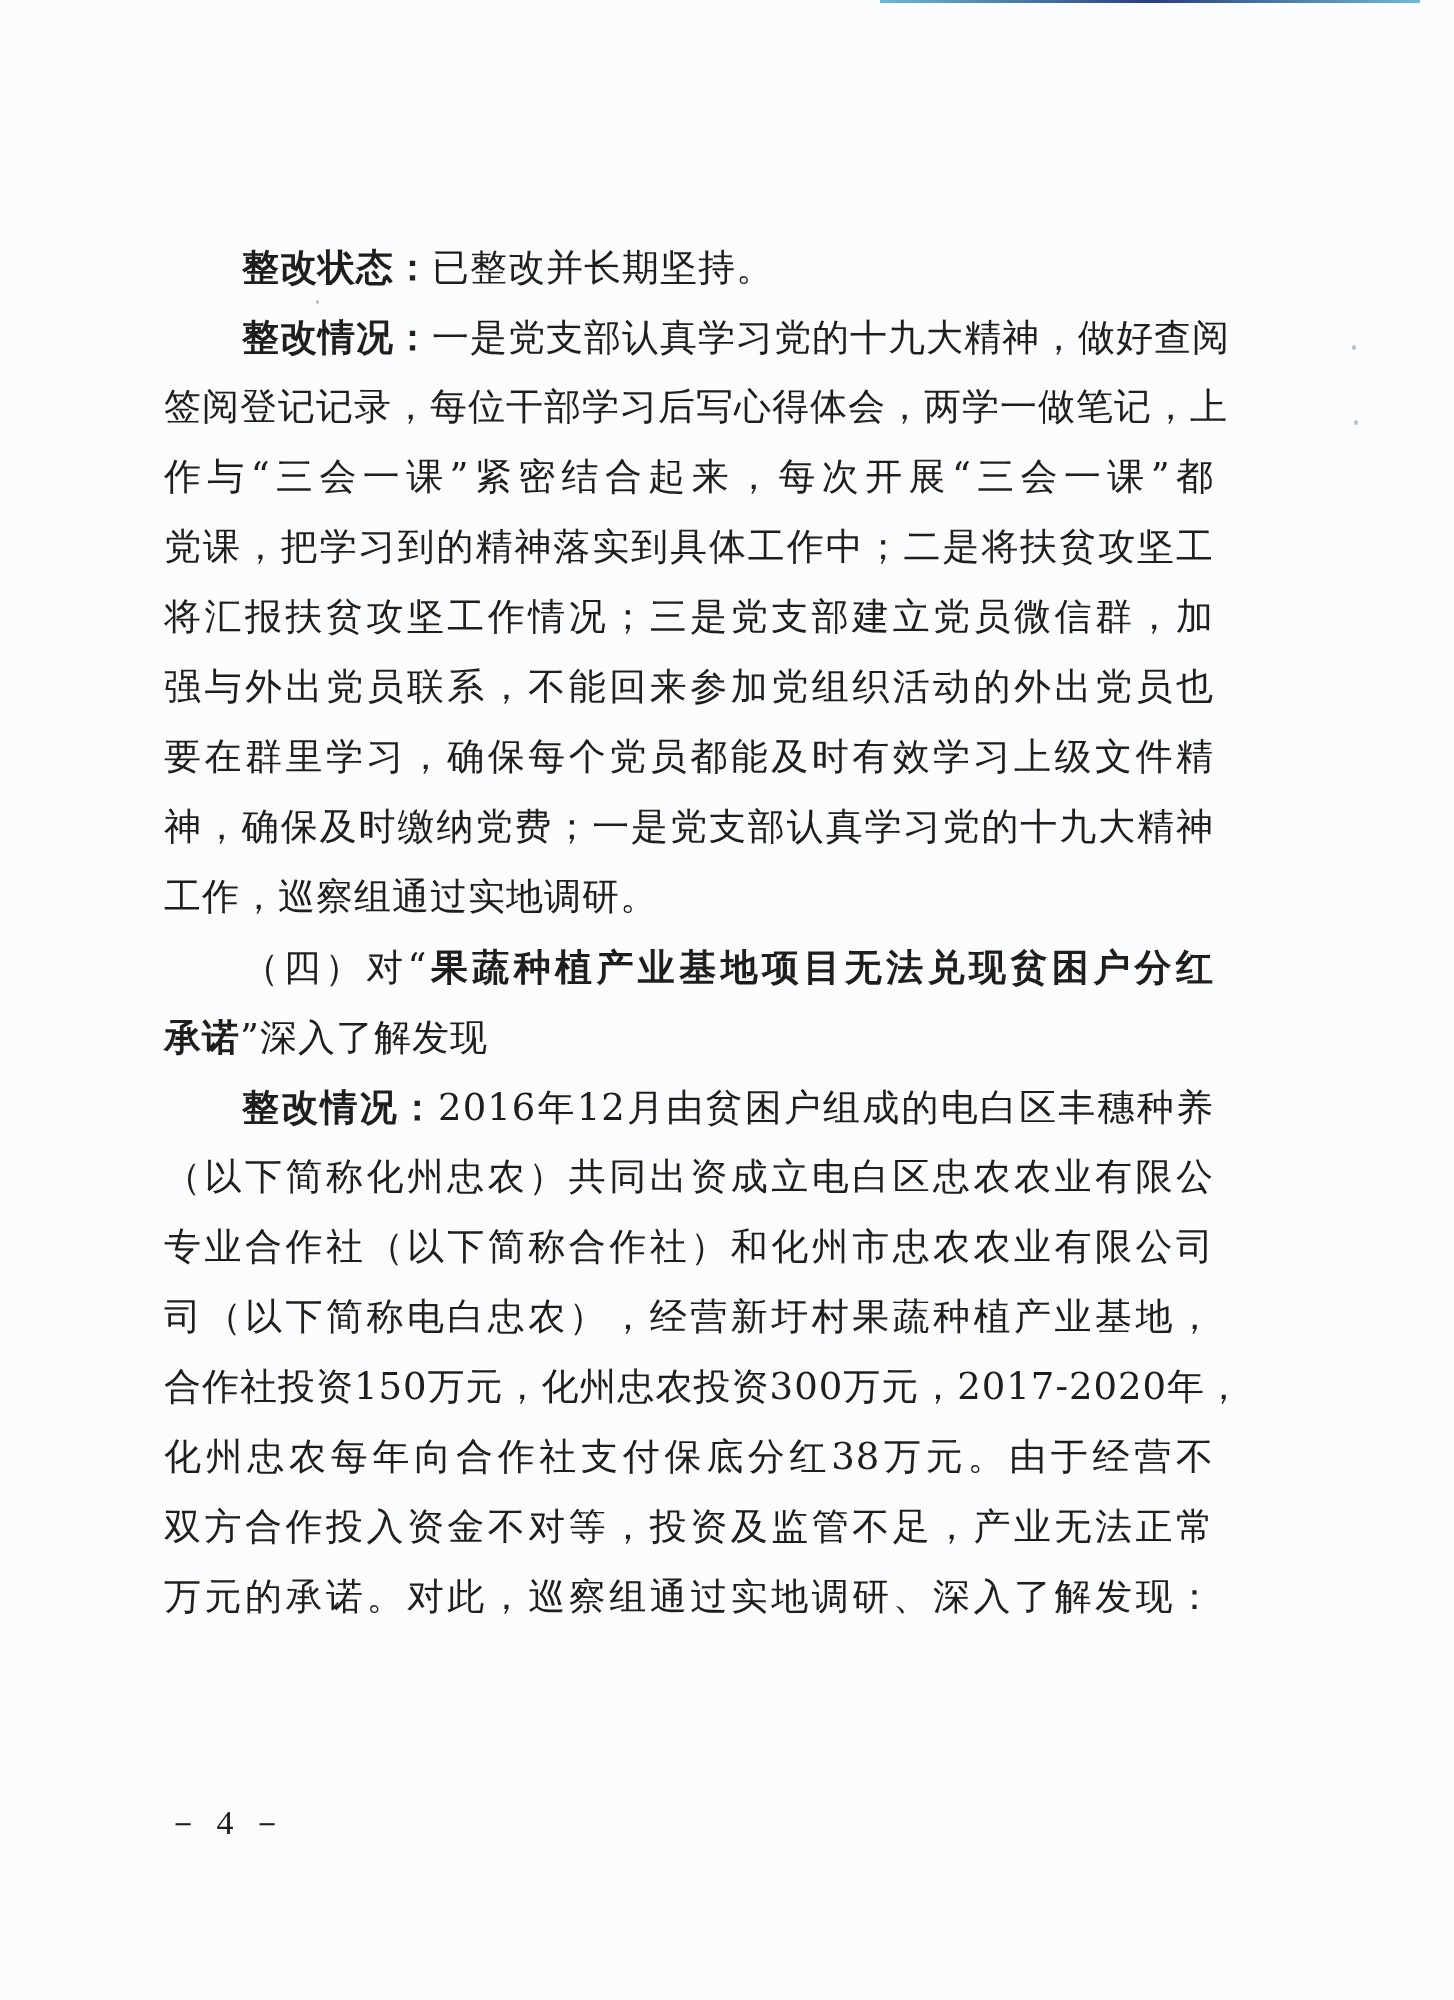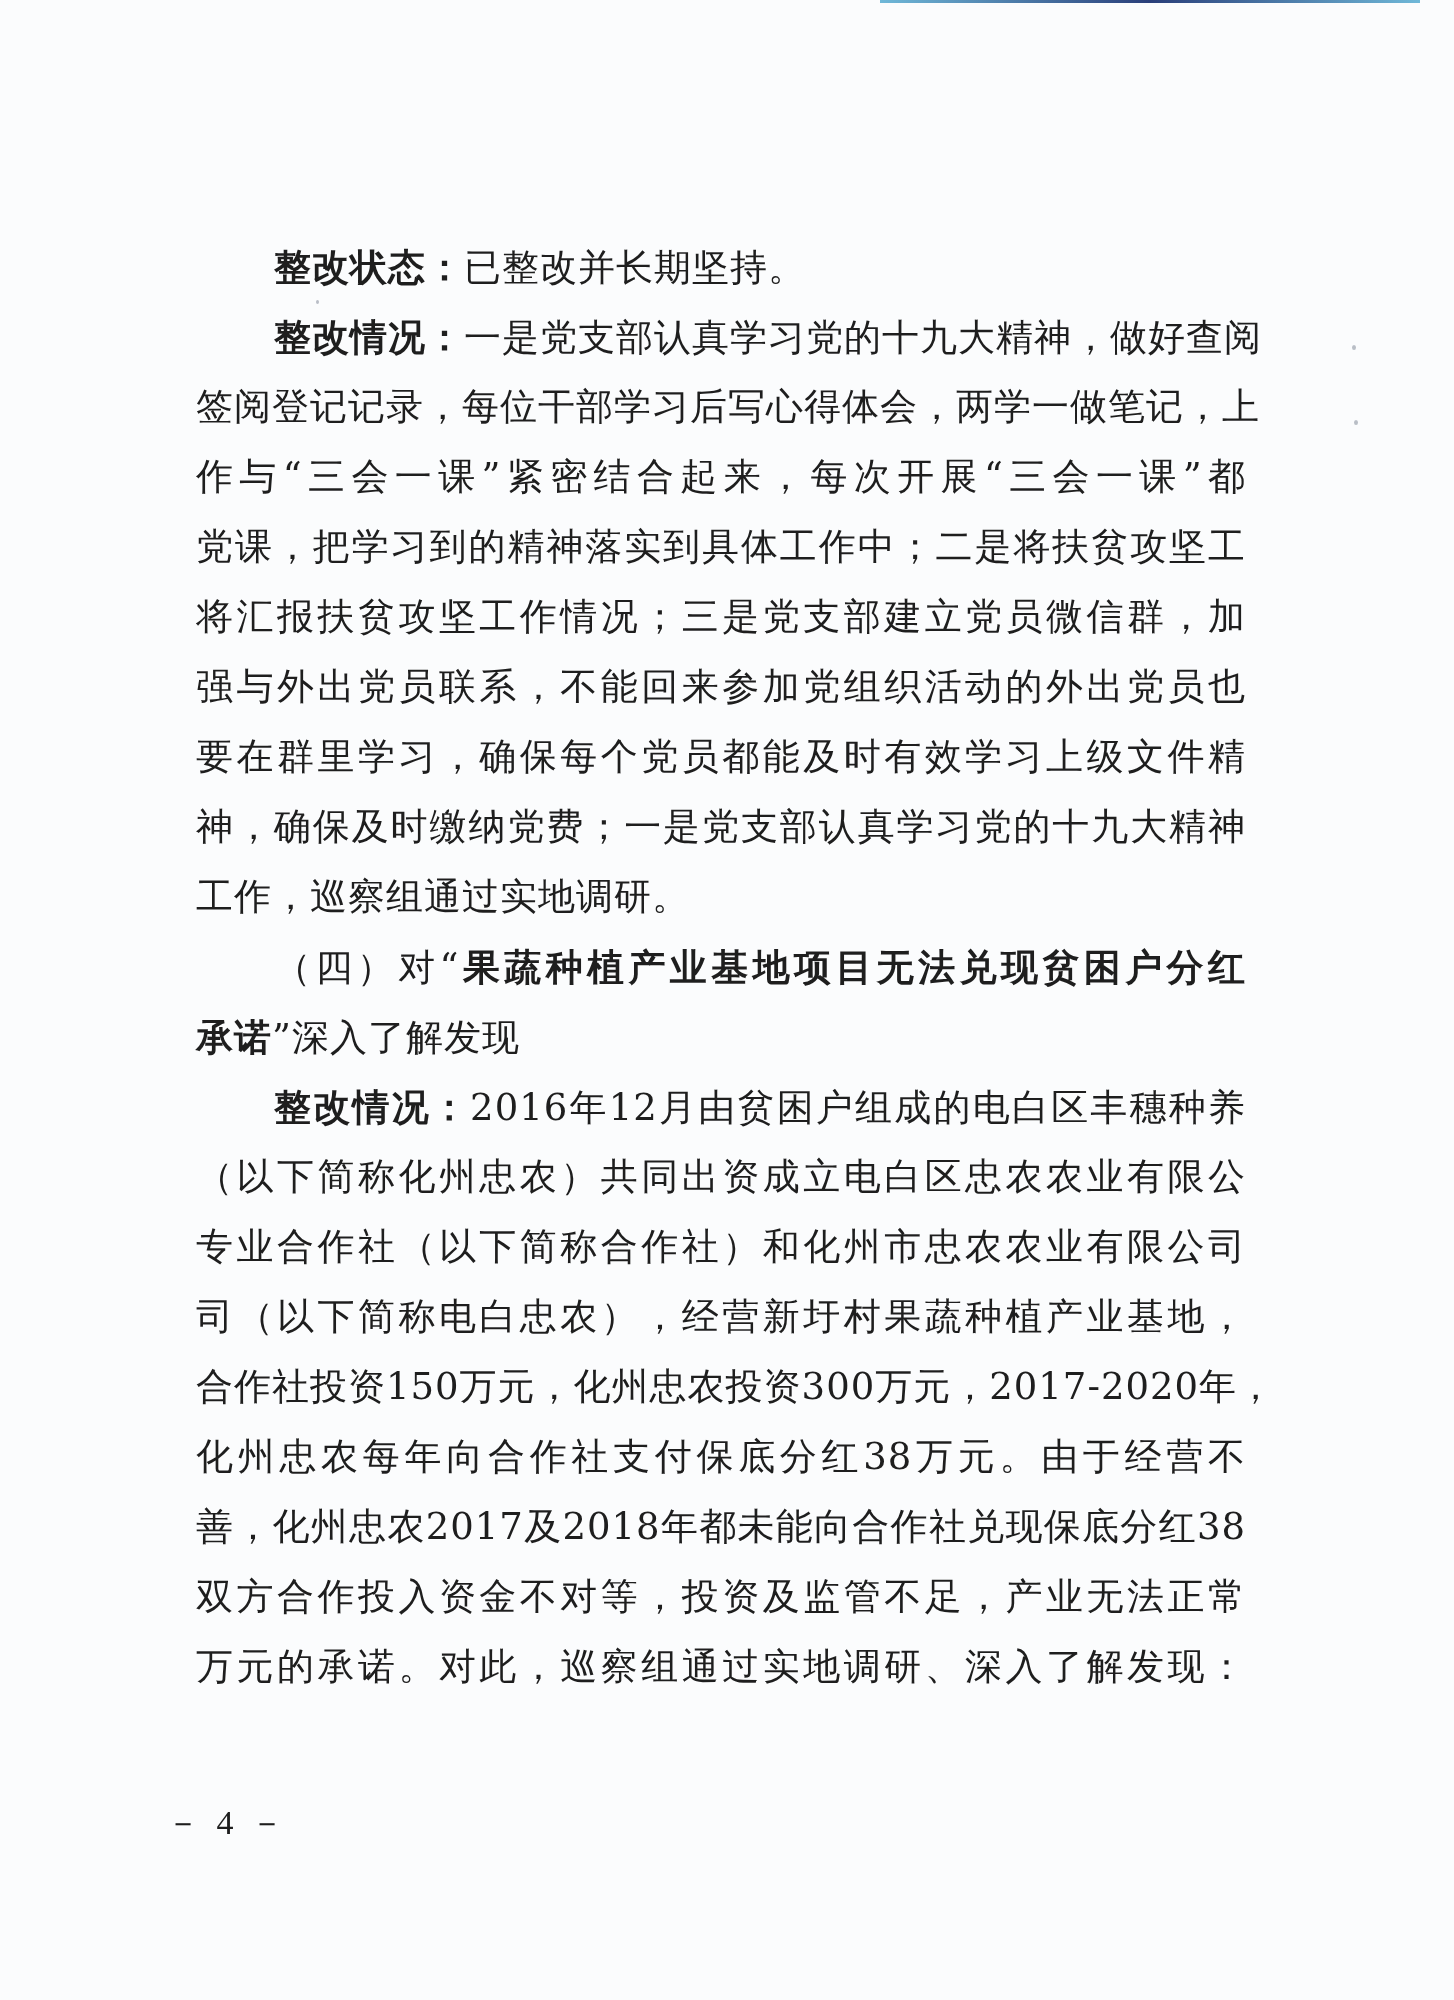--- a/index.html
+++ b/index.html
@@ -5,21 +5,21 @@
   html, body { margin: 0; padding: 0; }
   body {
     width: 1454px; height: 2000px; background: #fbfcfd; position: relative; overflow: hidden;
     font-family: "DejaVu Serif", "Liberation Serif", serif; color: #1e1e1e;
   }
   .scan-top {
     position: absolute; left: 880px; top: 0; width: 540px; height: 3px;
     background: linear-gradient(90deg, #6fb8d8, #2a3f7a 50%, #6fb8d8);
   }
   .page {
-    position: absolute; left: 164px; top: 232px; width: 1050px; margin-left: 32px;
+    position: absolute; left: 164px; top: 232px; width: 1050px;
   }
   .line {
     height: 70px; line-height: 70px; font-size: 37px; white-space: nowrap;
     text-align: justify; text-align-last: justify; letter-spacing: 1px;
   }
   .line.last { text-align-last: left; }
   .indent { padding-left: 78px; }
   .b { font-weight: bold; }
   .pagenum {
     position: absolute; left: 166px; top: 1800px; font-size: 34px;
@@ -57,21 +57,20 @@
   </div>
 
   <div class="line indent">
     <span class="b">整改情况：</span><span>2016年12月由贫困户组成的电白区丰穗种养</span>
   </div>
   <div class="line">（以下简称化州忠农）共同出资成立电白区忠农农业有限公</div>
   <div class="line">专业合作社（以下简称合作社）和化州市忠农农业有限公司</div>
   <div class="line">司（以下简称电白忠农），经营新圩村果蔬种植产业基地，</div>
   <div class="line">合作社投资150万元，化州忠农投资300万元，2017-2020年，</div>
   <div class="line">化州忠农每年向合作社支付保底分红38万元。由于经营不</div>
-  <div class="line">善，化州忠农2017及2018年都未能向合作社兑现保底分红38</div>
   <div class="line">双方合作投入资金不对等，投资及监管不足，产业无法正常</div>
   <div class="line">万元的承诺。对此，巡察组通过实地调研、深入了解发现：</div>
 </div>
 
 <div class="pagenum">－ 4 －</div>
 
 <div class="speck" style="left:1352px;top:345px;width:4px;height:5px;"></div>
 <div class="speck" style="left:1354px;top:420px;width:4px;height:5px;"></div>
 <div class="speck" style="left:316px;top:300px;width:3px;height:4px;"></div>
 

